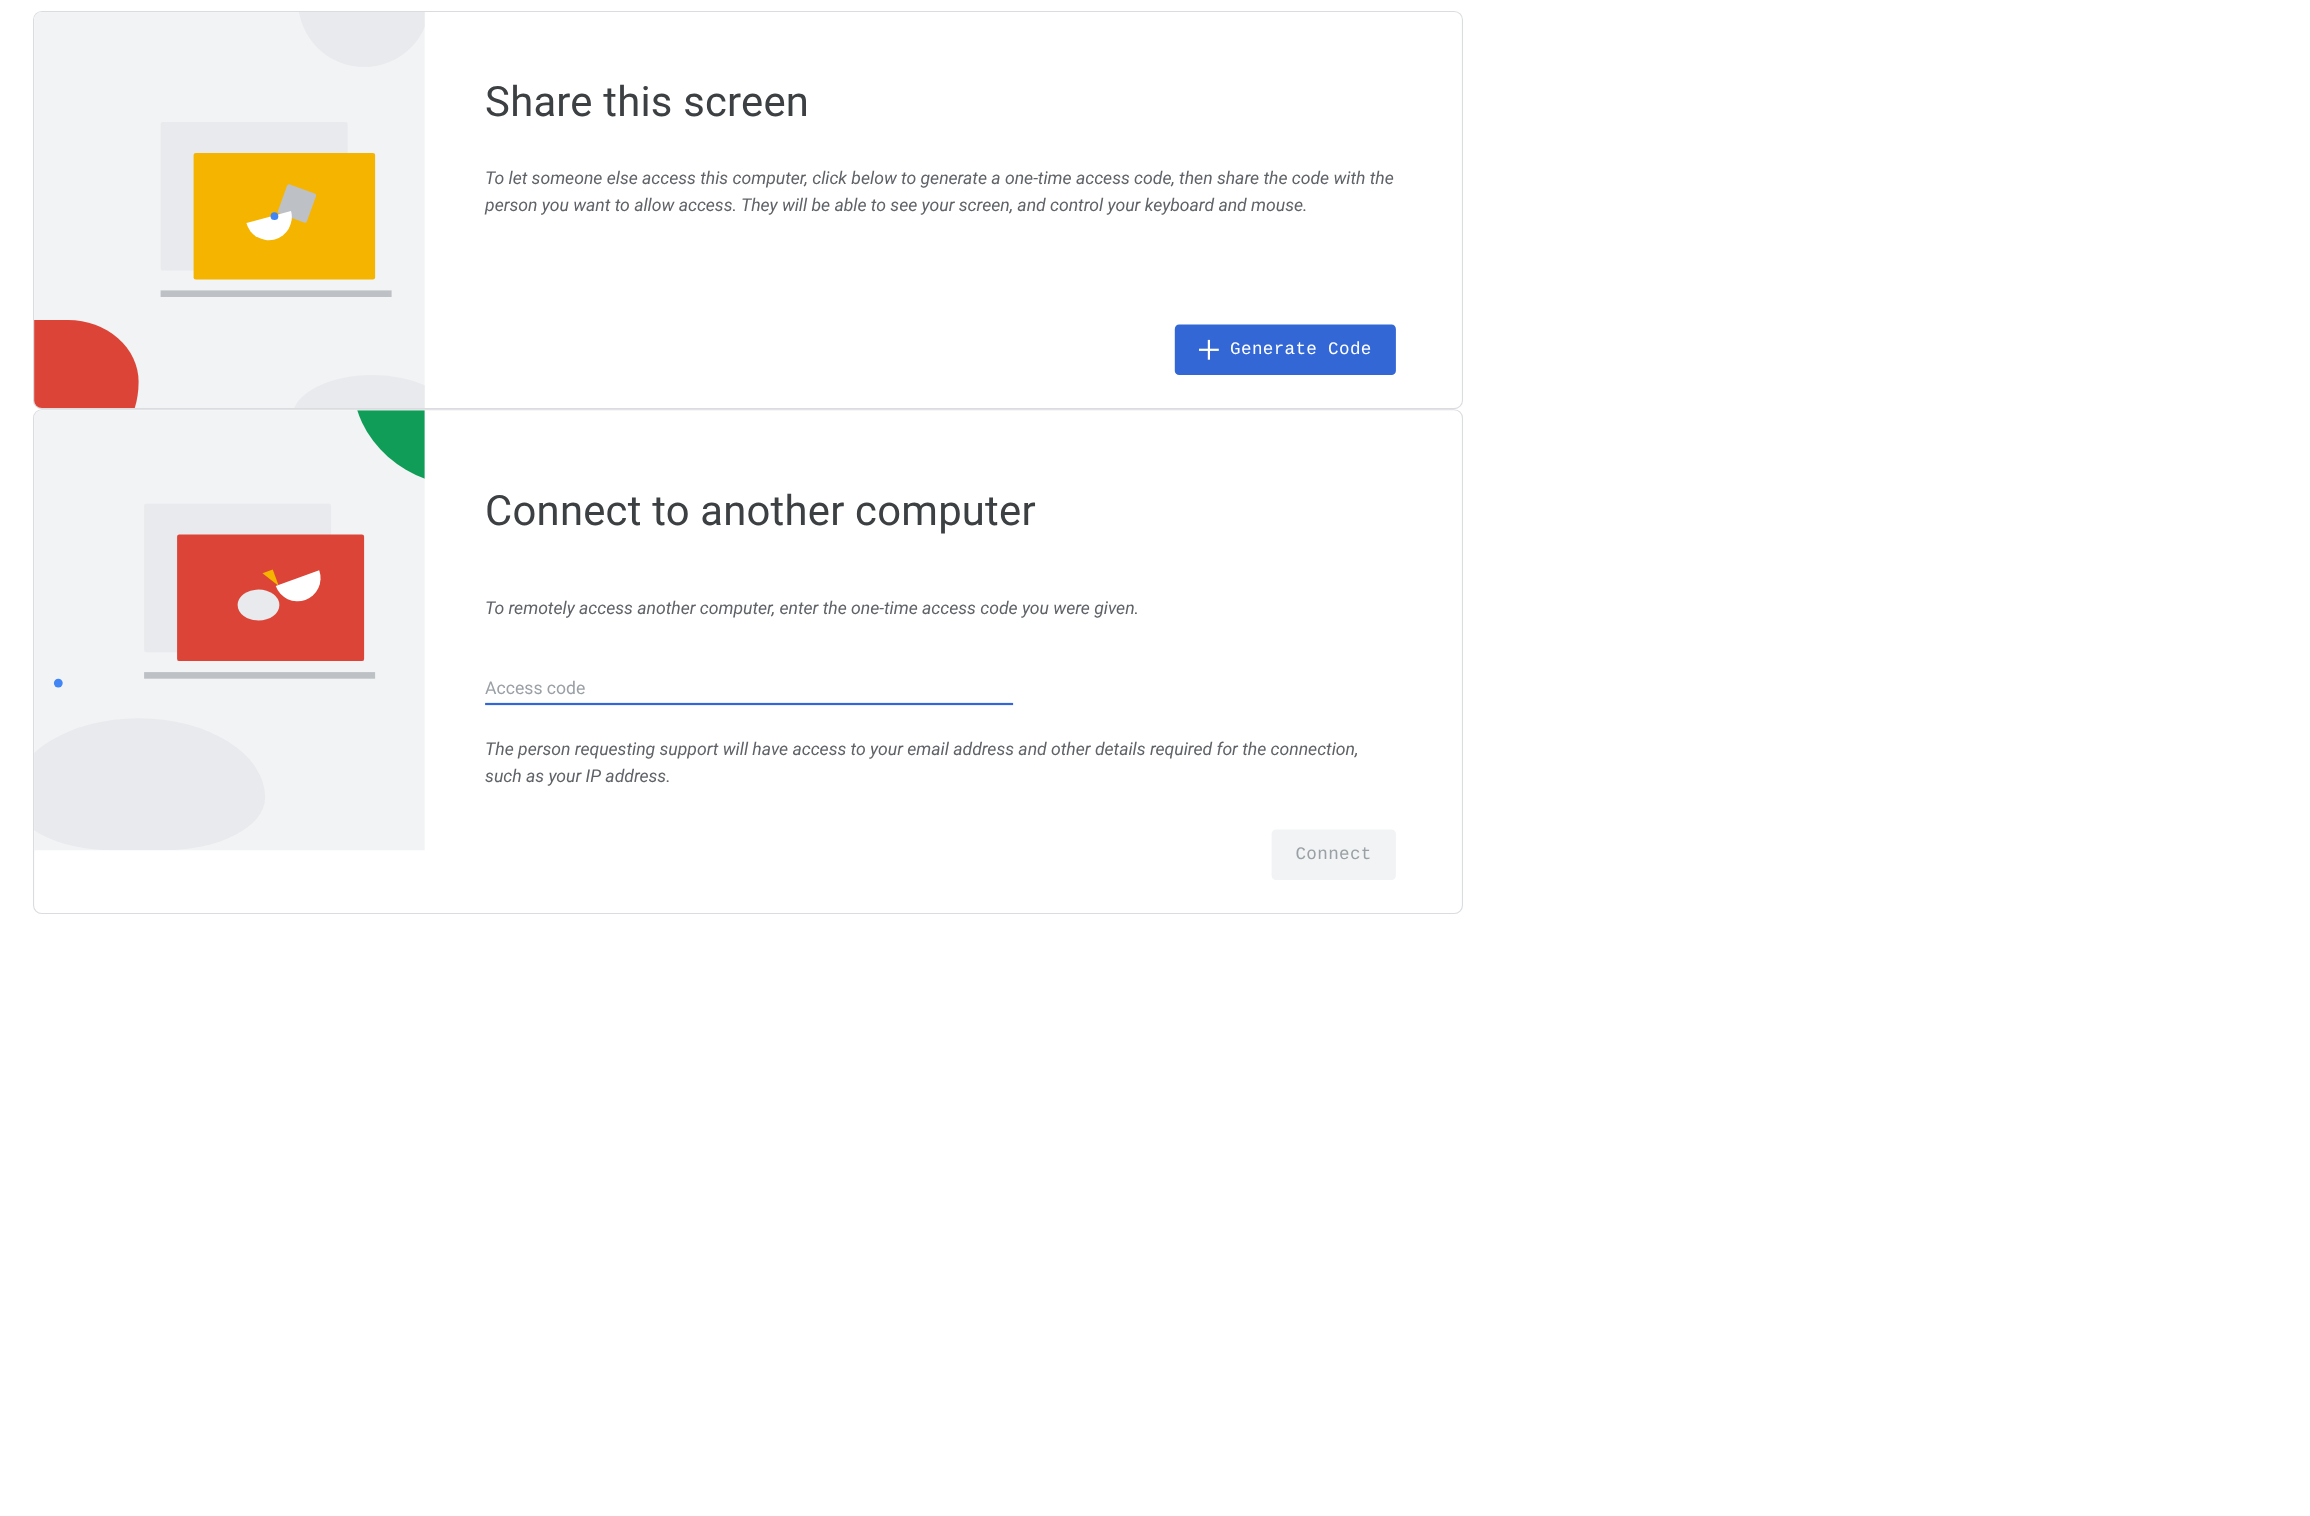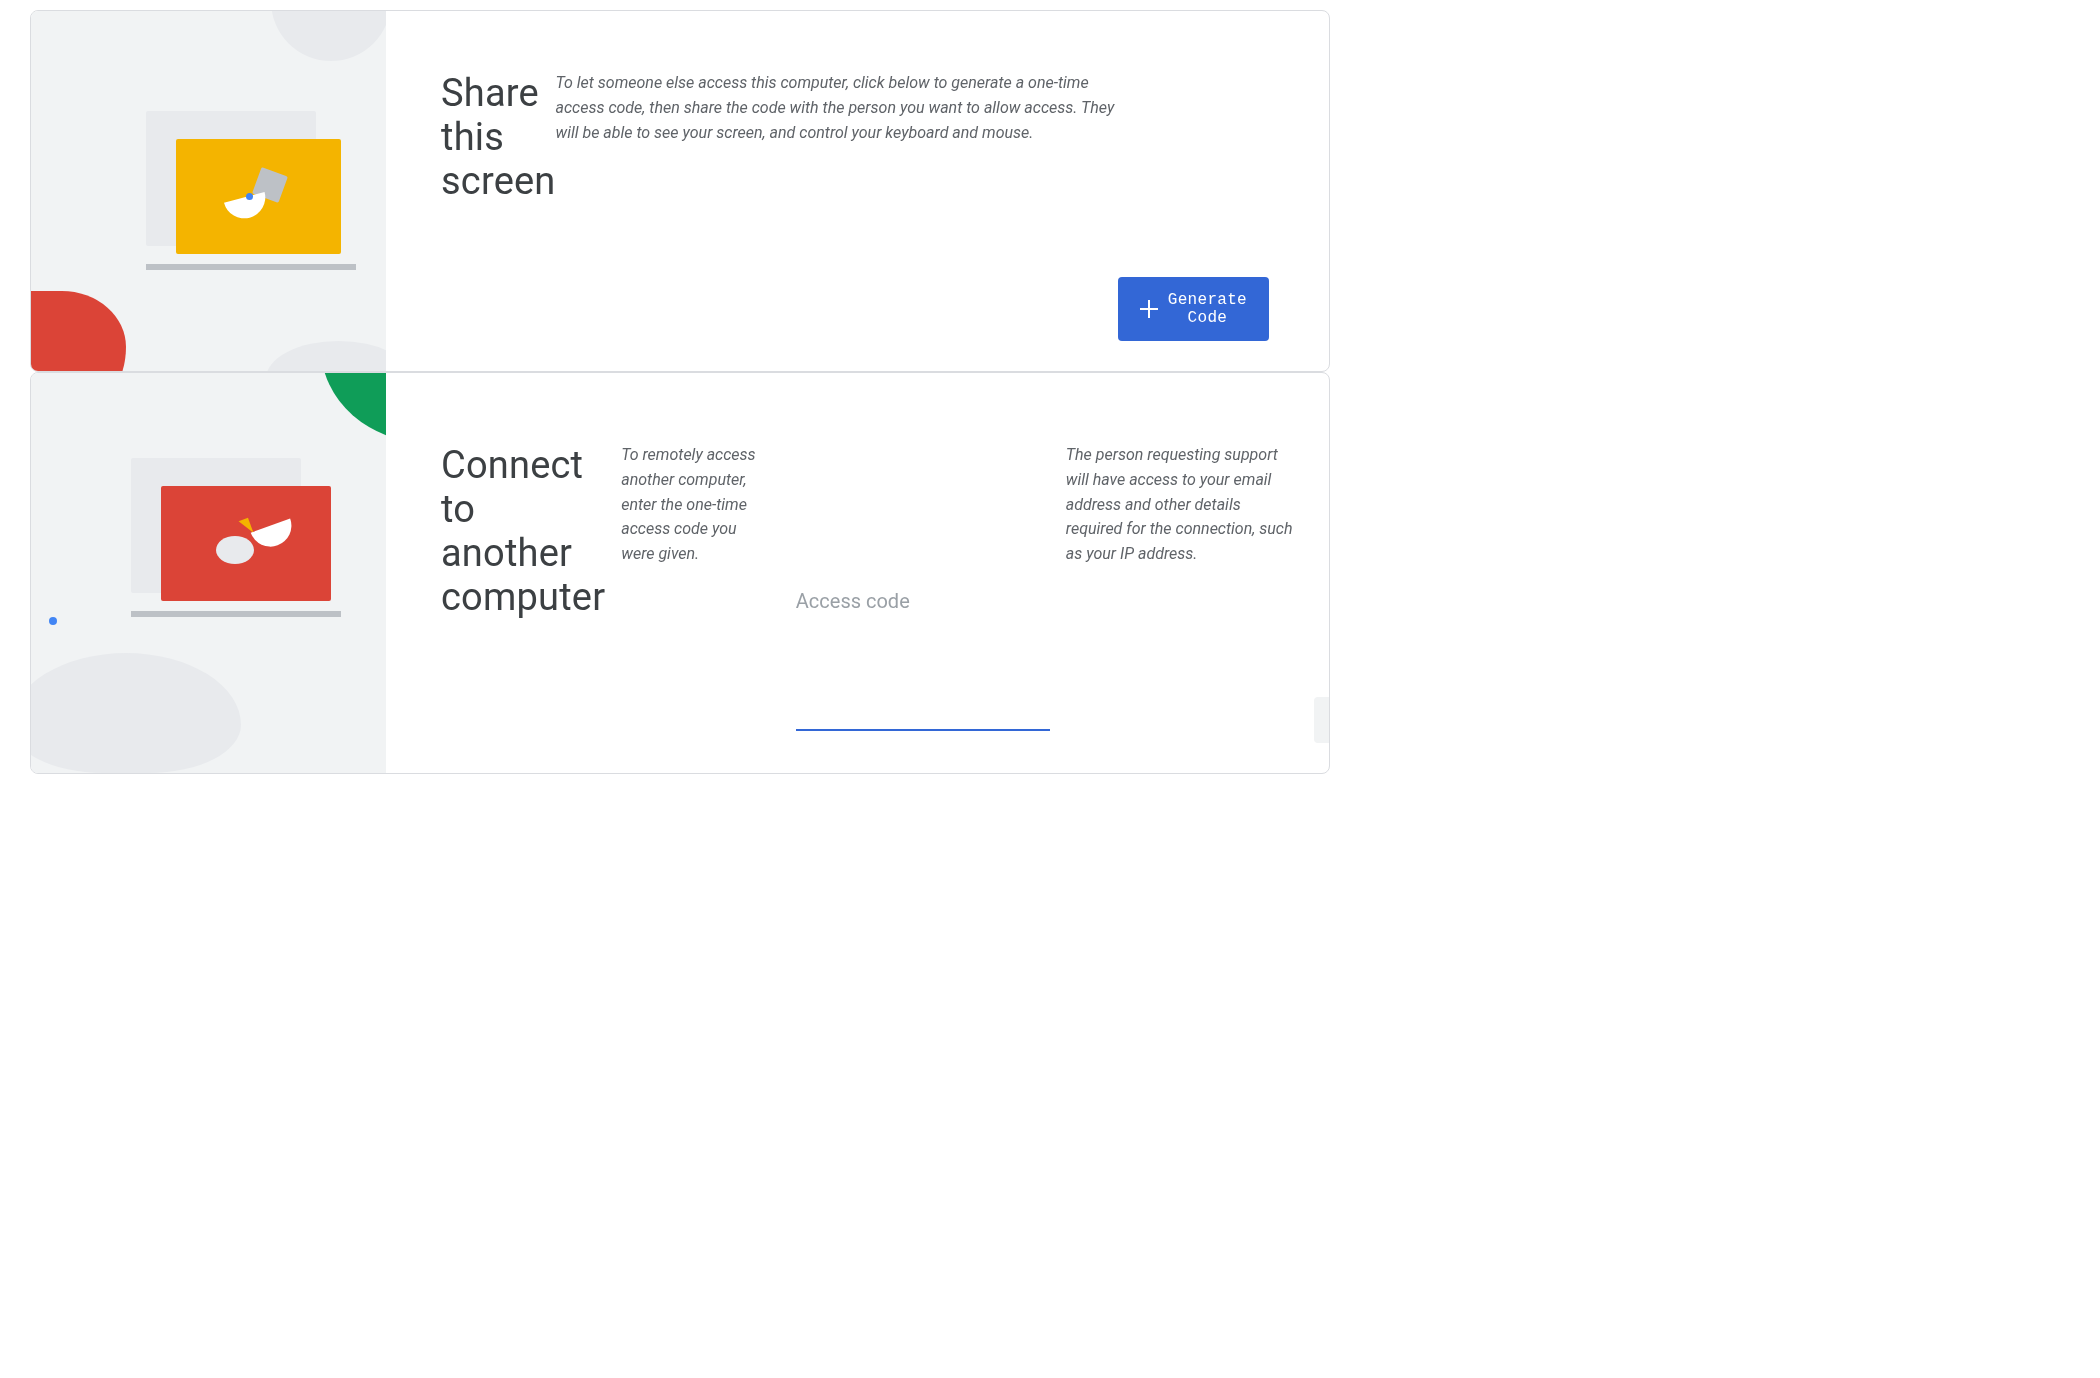--- a/index.html
+++ b/index.html
@@ -24,21 +24,21 @@
       flex: 0 0 355px;
       background: #f1f3f4;
       position: relative;
       height: 360px;
       overflow: hidden;
     }
     .panel-body {
       flex: 1;
       padding: 60px 60px 30px 55px;
       display: flex;
-      flex-direction: row;
+      flex-direction: column;
     }
     .panel-title {
       font-size: 38px;
       font-weight: 400;
       color: #3c4043;
       margin-bottom: 35px;
       letter-spacing: 0.2px;
     }
     .panel-desc {
       font-size: 16px;
@@ -90,27 +90,27 @@
       font-size: 16px;
       color: #5f6368;
       margin: 60px 0 20px 0;
     }
 
     .code-input {
       width: 480px;
       max-width: 100%;
       border: none;
       border-bottom: 2px solid #3367d6;
-      font-size: 20px;
+      font-size: 16px;
       padding: 4px 0;
       outline: none;
       font-family: inherit;
       color: #3c4043;
       background: transparent;
-      margin: 30px 0 12px 16px;
+      margin: 30px 0 12px 0;
     }
     .code-input::placeholder { color: #9aa0a6; }
 
     .panel-body.connect .panel-title { margin-bottom: 38px; }
     .panel-body.connect .panel-desc { font-size: 16px; }
 
     
     .ill1-gray-rect { position:absolute; width:170px; height:135px; background:#e8eaed; left:115px; top:100px; border-radius:2px; }
     .ill1-pale-blob { position:absolute; width:145px; height:75px; background:#e8eaed; left:235px; top:330px; border-radius:50%; }
     .ill1-yellow    { position:absolute; width:165px; height:115px; background:#f4b400; left:145px; top:128px; border-radius:2px; }

